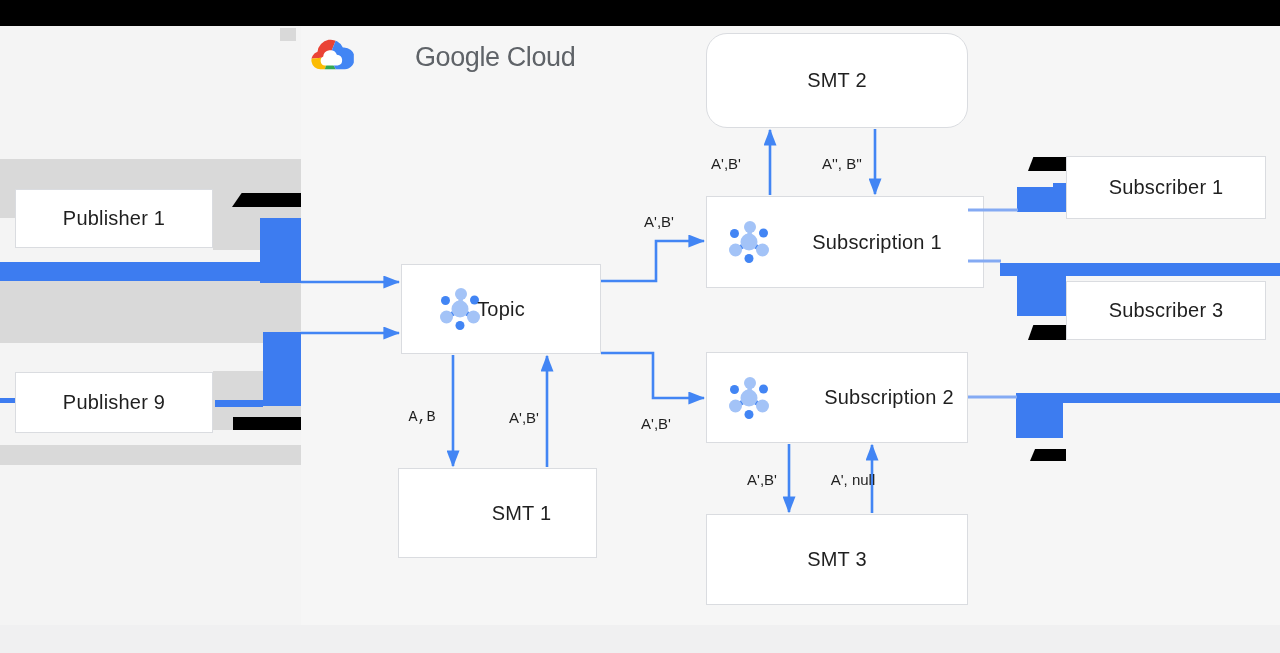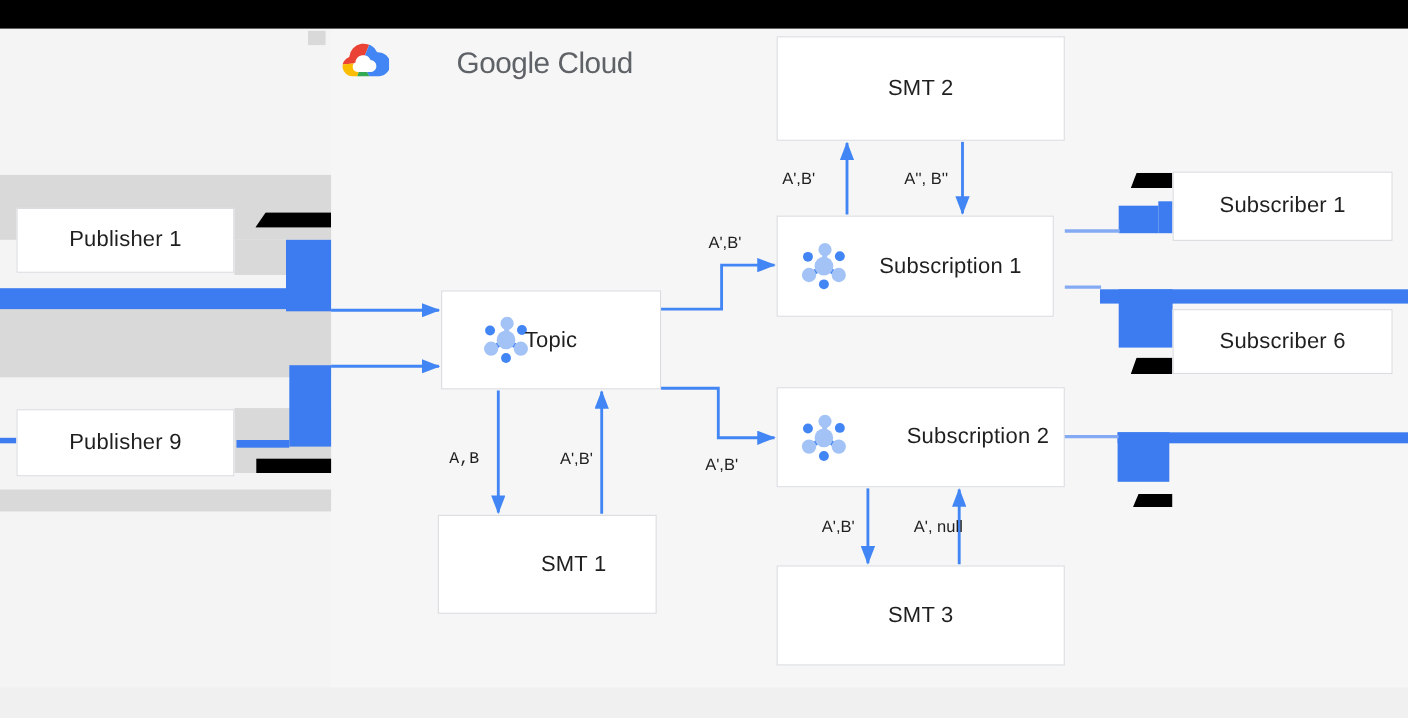--- a/index.html
+++ b/index.html
@@ -104,28 +104,28 @@
       <circle cx="7.5" cy="13.5" r="4.5" fill="#4285f4"></circle>
       <circle cx="36.5" cy="13" r="4.5" fill="#4285f4"></circle>
       <circle cx="22" cy="38.5" r="4.5" fill="#4285f4"></circle>
     </svg>
     <span class="node-label">Topic</span>
   </div>
 
   <div class="abs node" style="left:398px;top:468px;width:199px;height:90px;padding-left:48px;">
     <span class="node-label">SMT 1</span>
   </div>
-  <div class="abs node" style="left:706px;top:33px;width:262px;height:95px;">
+  <div class="abs node" style="left:706px;top:33px;width:262px;height:95px;border-radius:21px;">
     <span class="node-label">SMT 2</span>
   </div>
   <div class="abs node" style="left:706px;top:514px;width:262px;height:91px;">
     <span class="node-label">SMT 3</span>
   </div>
 
-  <div class="abs node with-icon" style="left:706px;top:196px;width:252px;height:92px;">
+  <div class="abs node with-icon" style="left:706px;top:196px;width:278px;height:92px;">
     <svg class="pubsub-icon" viewBox="0 0 44 44">
       <line x1="22" y1="22" x2="23" y2="8" stroke="#a3c3f7" stroke-width="4.5"></line>
       <line x1="22" y1="22" x2="11" y2="29" stroke="#4285f4" stroke-width="4.5"></line>
       <line x1="22" y1="22" x2="33" y2="29" stroke="#4285f4" stroke-width="4.5"></line>
       <circle cx="22" cy="22" r="8.5" fill="#a3c3f7"></circle>
       <circle cx="23" cy="7" r="6" fill="#a3c3f7"></circle>
       <circle cx="8.5" cy="30" r="6.5" fill="#a3c3f7"></circle>
       <circle cx="35.5" cy="30" r="6.5" fill="#a3c3f7"></circle>
       <circle cx="7.5" cy="13.5" r="4.5" fill="#4285f4"></circle>
       <circle cx="36.5" cy="13" r="4.5" fill="#4285f4"></circle>
@@ -147,21 +147,21 @@
       <circle cx="36.5" cy="13" r="4.5" fill="#4285f4"></circle>
       <circle cx="22" cy="38.5" r="4.5" fill="#4285f4"></circle>
     </svg>
     <span class="node-label">Subscription 2</span>
   </div>
 
   <div class="abs node" style="left:1066px;top:156px;width:200px;height:63px;">
     <span class="node-label">Subscriber 1</span>
   </div>
   <div class="abs node" style="left:1066px;top:281px;width:200px;height:59px;">
-    <span class="node-label">Subscriber 6</span>
+    <span class="node-label">Subscriber 3</span>
   </div>
 
   <svg class="abs arrows" width="1280" height="653">
     <defs>
       <marker id="ah" markerUnits="strokeWidth" markerWidth="6.5" markerHeight="5" refX="6" refY="2.5" orient="auto">
         <path d="M0,0 L6.5,2.5 L0,5 Z" fill="#4285f4"></path>
       </marker>
     </defs>
     <g stroke="#4285f4" stroke-width="2.6" fill="none">
       <line x1="301" y1="282" x2="399" y2="282" marker-end="url(#ah)"></line>

